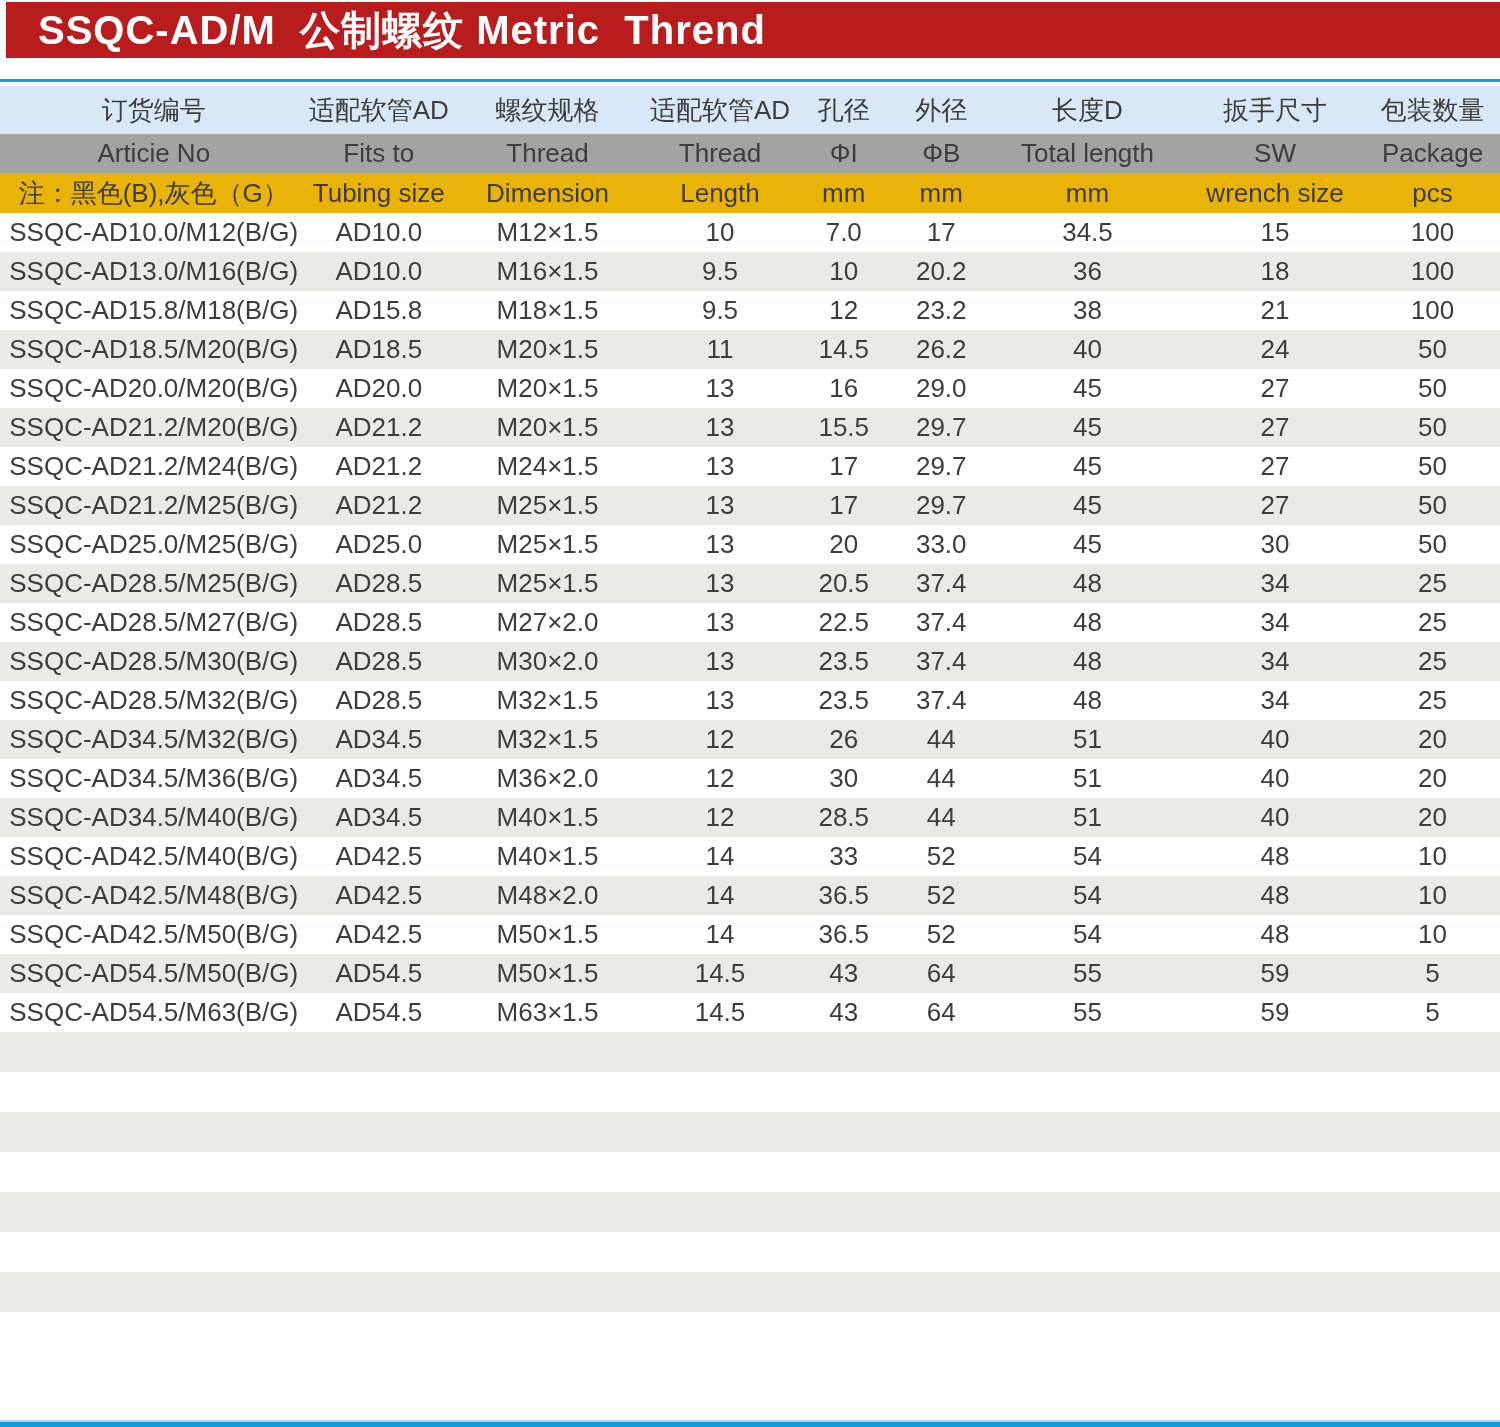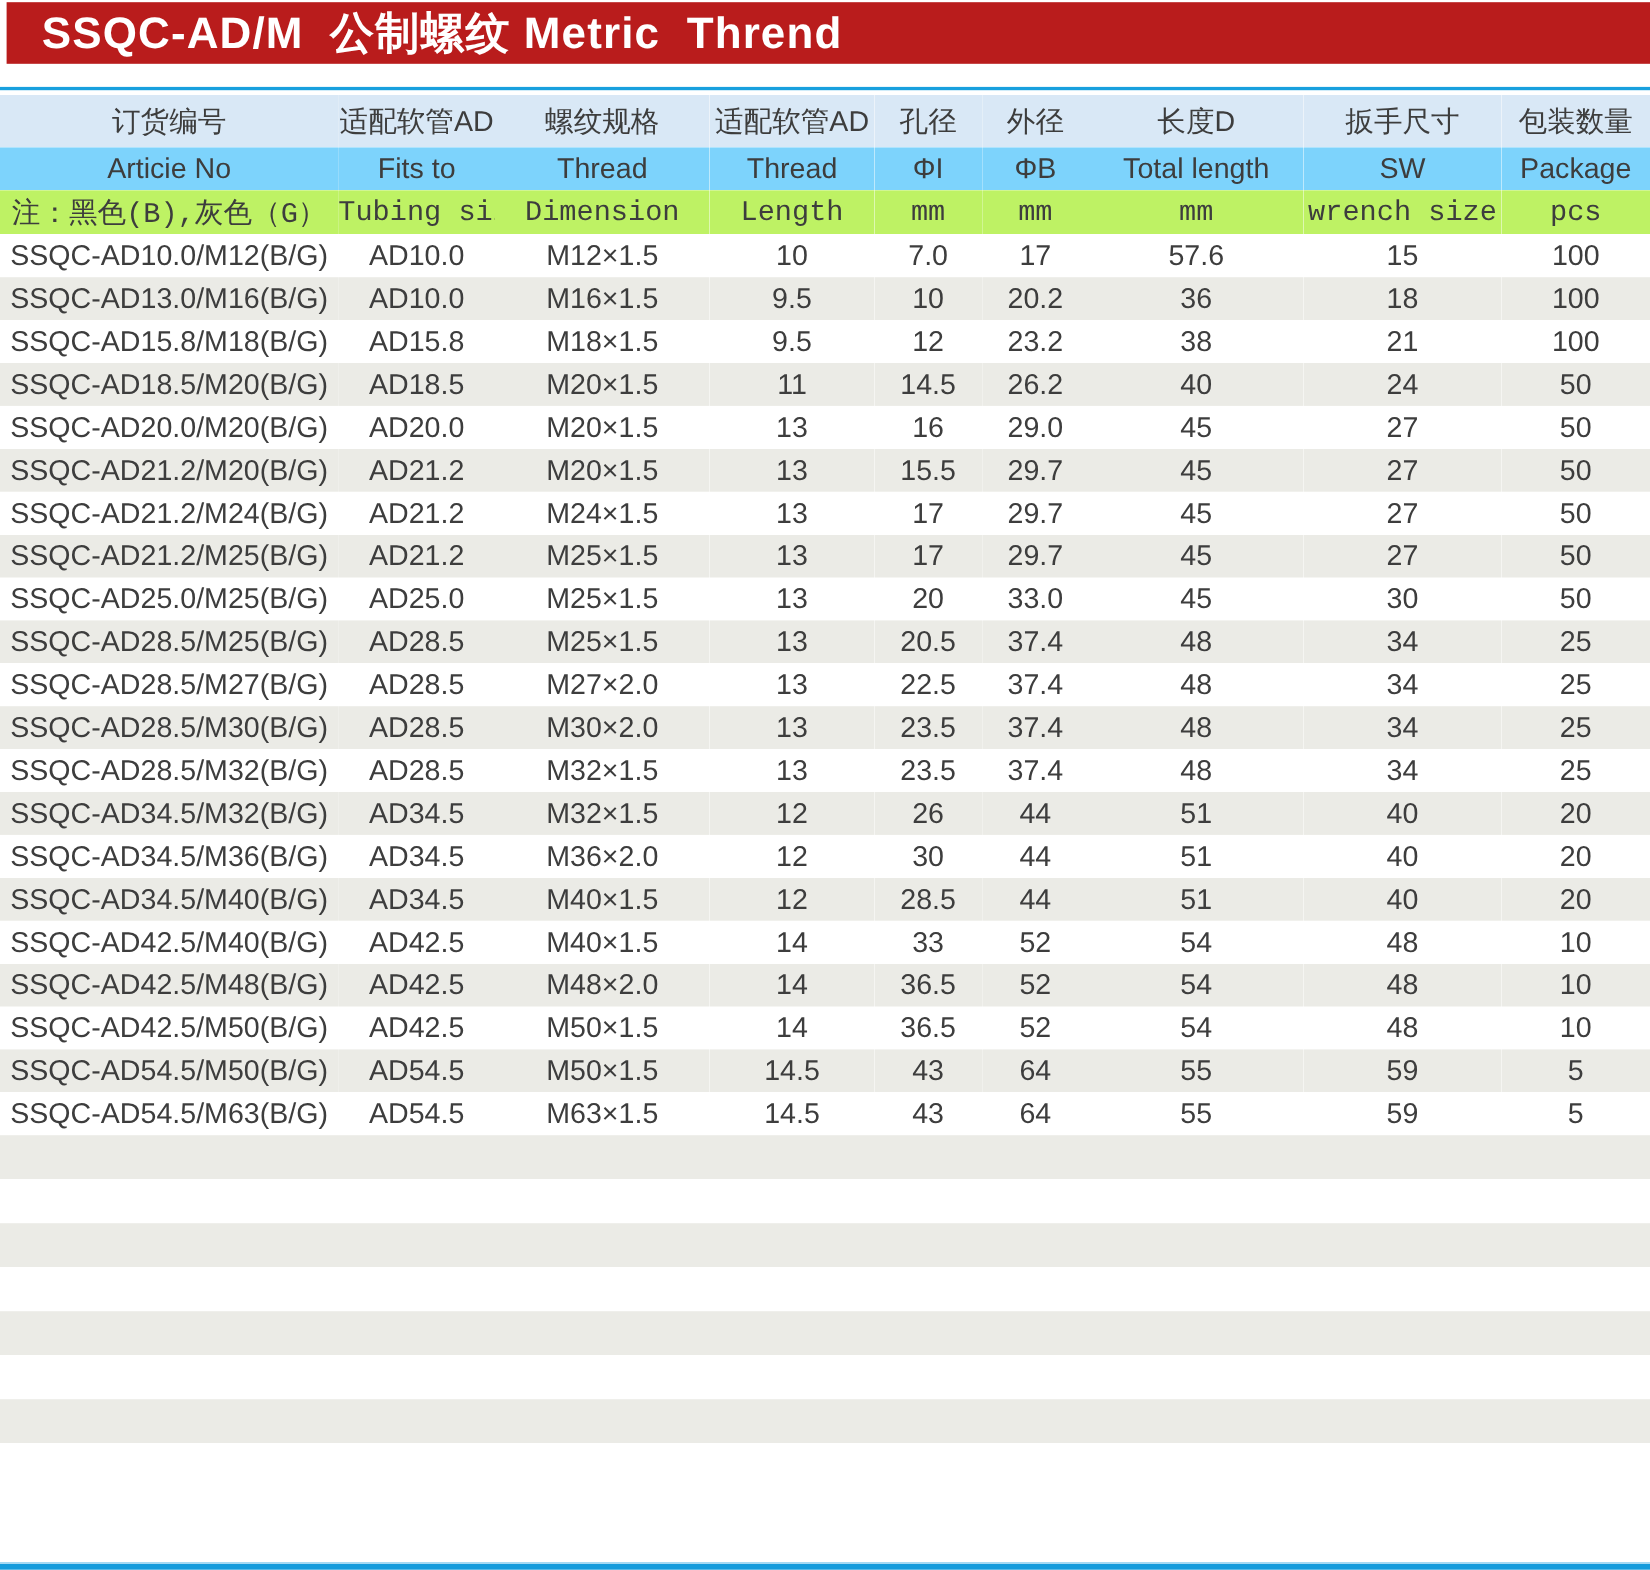--- a/index.html
+++ b/index.html
@@ -42,22 +42,22 @@
     color:#3d3d3d;
     font-size:26px;
     padding:0;
     white-space:nowrap;
     overflow:hidden;
   }
   col.c1{width:20.5%} col.c2{width:9.5%} col.c3{width:13%}
   col.c4{width:10%}  col.c5{width:6.5%} col.c6{width:6.5%}
   col.c7{width:13%}  col.c8{width:12%}  col.c9{width:9%}
   tr.hdr-zh   { height:48px; background:#d9e8f6; }
-  tr.hdr-en   { height:39px; background:#7dd3fc; }
-  tr.hdr-unit { height:40px; background:#bef264;font-family:Liberation Mono, monospace; }
+  tr.hdr-en   { height:39px; background:#a3a3a3; }
+  tr.hdr-unit { height:40px; background:#eab308; }
   tbody tr          { height:39px; background:#ffffff; }
   tbody tr.stripe   { background:#ebebe6; }
   tbody tr.filler   { height:40px; }
   .bottom-bar {
     position:absolute; top:1420px; left:0; width:100%; height:7px;
     background:linear-gradient(to bottom,#a5d9f3 0px,#a5d9f3 2px,#149bdc 2px,#149bdc 7px);
   }
 </style>
 </head>
 <body>
@@ -119,21 +119,21 @@
           </tr>
         </thead>
       <tbody>
           <tr>
             <td>SSQC-AD10.0/M12(B/G)</td>
             <td>AD10.0</td>
             <td>M12×1.5</td>
             <td>10</td>
             <td>7.0</td>
             <td>17</td>
-            <td>57.6</td>
+            <td>34.5</td>
             <td>15</td>
             <td>100</td>
           </tr>
           <tr class="stripe">
             <td>SSQC-AD13.0/M16(B/G)</td>
             <td>AD10.0</td>
             <td>M16×1.5</td>
             <td>9.5</td>
             <td>10</td>
             <td>20.2</td>

